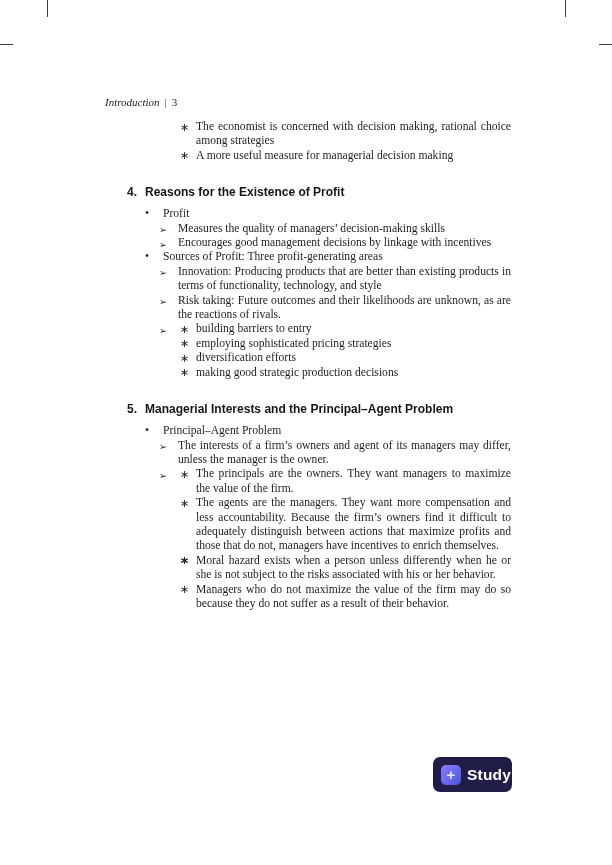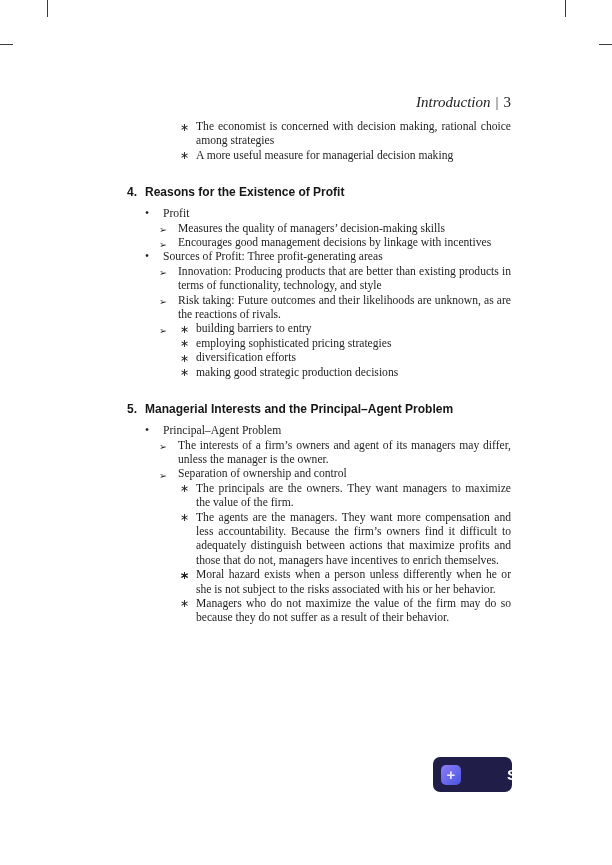--- a/index.html
+++ b/index.html
@@ -16,21 +16,21 @@
   .crop{position:absolute;background:#3c3c3c}
   .crop.v{width:1px;height:17px;top:0}
   .crop.h{height:1px;width:13px}
   .crop.v1{left:47px}
   .crop.v2{left:565px}
   .crop.h1{left:0;top:44px}
   .crop.h2{left:599px;top:44px}
 
   .running-head{
     position:absolute;top:95px;left:105px;width:406px;
-    text-align:right;font-size:15px;line-height:14px;
+    text-align:left;font-size:11px;line-height:14px;
     color:#222;
   }
   .running-head .btitle{font-style:italic}
   .running-head .sep{padding:0 5px;color:#444}
 
   .content{
     position:absolute;top:120px;left:105px;width:406px;
     font-size:11.6px;line-height:14.4px;
     text-align:justify;
   }
@@ -64,21 +64,21 @@
   }
   .plus-tile{
     width:20px;height:20px;border-radius:5px;flex:0 0 auto;
     background:linear-gradient(135deg,#8d7df7 0%,#4a55e0 100%);
     display:flex;align-items:center;justify-content:center;
     color:#e9e6ff;font-family:"Liberation Sans",sans-serif;
     font-size:15px;font-weight:bold;line-height:1;
   }
   .badge-label{
     color:#ffffff;font-family:"Liberation Sans",sans-serif;
-    font-weight:bold;font-size:15.5px;letter-spacing:0.2px;margin-left:40px;
+    font-weight:bold;font-size:15.5px;letter-spacing:0.2px;
   }
 </style>
 </head>
 <body>
 
 <div class="page">
 
   <div class="crop v v1"></div>
   <div class="crop v v2"></div>
   <div class="crop h h1"></div>
@@ -159,21 +159,20 @@
       <div class="li bullet">
         <span class="mk">•</span>
         <span>Principal–Agent Problem</span>
       </div>
       <div class="li arrow">
         <span class="mk">➢</span>
         <span>The interests of a firm’s owners and agent of its managers may differ, unless the manager is the owner.</span>
       </div>
       <div class="li arrow">
         <span class="mk">➢</span>
-        <span>Separation of ownership and control</span>
       </div>
       <div class="li ast">
         <span class="mk">∗</span>
         <span>The principals are the owners. They want managers to maximize the value of the firm.</span>
       </div>
       <div class="li ast">
         <span class="mk">∗</span>
         <span>The agents are the managers. They want more compensation and less accountability. Because the firm’s owners find it difficult to adequately distinguish between actions that maximize profits and those that do not, managers have incentives to enrich themselves.</span>
       </div>
       <div class="li ast">

